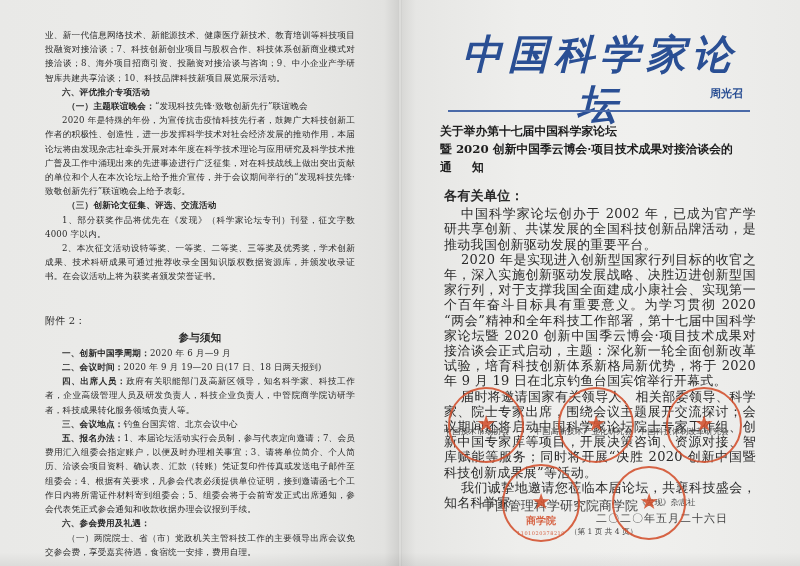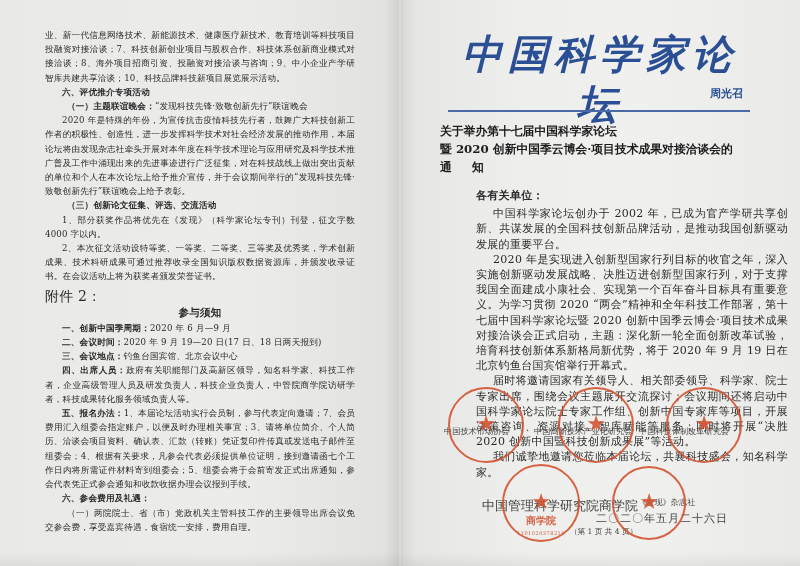--- a/index.html
+++ b/index.html
@@ -23,40 +23,40 @@
   .bottom-shadow { position: absolute; left: 0; bottom: 0; width: 800px; height: 14px;
     background: linear-gradient(180deg, rgba(0,0,0,0), rgba(0,0,0,0.06)); }
 
   
   .lp { position: absolute; left: 45px; top: 28px; width: 310px; font-size: 8.6px; line-height: 14.2px; letter-spacing: 0.2px; }
   .lp p { margin: 0; text-align: justify; }
   .lp .indent { text-indent: 17px; }
   .lp .ind2 { text-indent: 22px; }
   .lp .b { font-weight: bold; }
   .lp .section { text-indent: 17px; font-weight: bold; }
-  .lp .annex { margin-top: 5px; font-size: 14px; }
+  .lp .annex { margin-top: 30px; font-size: 10px; }
   .lp .title { text-align: center; font-weight: bold; font-size: 10.5px; margin: 2px 0 2px 0; line-height: 14px; }
 
   
   .masthead {
     position: absolute; left: 440px; top: 30px; width: 320px; text-align: center;
     font-family: Liberation Serif, serif; font-weight: bold; font-size: 40px; letter-spacing: 6px;
     color: #2a4f94; line-height: 50px; font-style: italic;
   }
   .signature {
     position: absolute; left: 710px; top: 86px; font-size: 11px; color: #2a4f94; font-weight: bold; 
   }
   .blue-rule { position: absolute; left: 448px; top: 110px; width: 302px; height: 2px; background: #4a6aa8; }
   .notice-title {
     position: absolute; left: 440px; top: 122px; width: 320px; 
     font-weight: bold; font-size: 11.8px; line-height: 18px; color: #1d1d1d;
   }
   .notice-title .t3 { letter-spacing: 8px; }
 
-  .rp { position: absolute; left: 444px; top: 188px; width: 312px; font-size: 11px; line-height: 15.2px; letter-spacing: 0.3px; margin-left: 32px; }
+  .rp { position: absolute; left: 444px; top: 188px; width: 312px; font-size: 13px; line-height: 15.2px; letter-spacing: 0.3px; }
   .rp p { text-align: justify; }
   .rp .salute { font-weight: bold; margin-bottom: 3px; }
   .rp .indent { text-indent: 17px; }
 
   .signers { position: absolute; left: 444px; top: 426px; width: 320px; font-size: 8.2px; color: #444; }
   .signers .row1 { position: absolute; left: 0; top: 0; white-space: nowrap; }
   .signers .row1 span { margin-right: 22px; }
   .signers .row1 span:nth-child(2) { margin-right: 4px; }
   .signer-b1 { position: absolute; left: 482px; top: 497px; font-size: 13px; color: #444; white-space: nowrap; }
   .signer-b2 { position: absolute; left: 638px; top: 497px; font-size: 8.2px; color: #444; white-space: nowrap; }
@@ -82,22 +82,22 @@
       <p class="indent">2020 年是特殊的年份，为宣传抗击疫情科技先行者，鼓舞广大科技创新工作者的积极性、创造性，进一步发挥科学技术对社会经济发展的推动作用，本届论坛将由发现杂志社牵头开展对本年度在科学技术理论与应用研究及科学技术推广普及工作中涌现出来的先进事迹进行广泛征集，对在科技战线上做出突出贡献的单位和个人在本次论坛上给予推介宣传，并于会议期间举行的“发现科技先锋·致敬创新先行”联谊晚会上给予表彰。</p>
       <p class="ind2 b">（三）创新论文征集、评选、交流活动</p>
       <p class="indent">1、部分获奖作品将优先在《发现》（科学家论坛专刊）刊登，征文字数 4000 字以内。</p>
       <p class="indent">2、本次征文活动设特等奖、一等奖、二等奖、三等奖及优秀奖，学术创新成果、技术科研成果可通过推荐收录全国知识版权数据资源库，并颁发收录证书。在会议活动上将为获奖者颁发荣誉证书。</p>
 
       <p class="annex">附件 2：</p>
       <p class="title">参与须知</p>
 
       <p class="indent"><span class="b">一、创新中国季周期：</span><span>2020 年 6 月—9 月</span></p>
       <p class="indent"><span class="b">二、会议时间：</span><span>2020 年 9 月 19—20 日(17 日、18 日两天报到)</span></p>
+      <p class="indent"><span class="b">四、出席人员：</span><span>政府有关职能部门及高新区领导，知名科学家、科技工作者，企业高级管理人员及研发负责人，科技企业负责人，中管院商学院访研学者，科技成果转化服务领域负责人等。</span></p>
       <p class="indent"><span class="b">三、会议地点：</span><span>钓鱼台国宾馆、北京会议中心</span></p>
-      <p class="indent"><span class="b">四、出席人员：</span><span>政府有关职能部门及高新区领导，知名科学家、科技工作者，企业高级管理人员及研发负责人，科技企业负责人，中管院商学院访研学者，科技成果转化服务领域负责人等。</span></p>
       <p class="indent"><span class="b">五、报名办法：</span><span>1、本届论坛活动实行会员制，参与代表定向邀请；7、会员费用汇入组委会指定账户，以便及时办理相关事宜；3、请将单位简介、个人简历、洽谈会项目资料、确认表、汇款（转账）凭证复印件传真或发送电子邮件至组委会；4、根据有关要求，凡参会代表必须提供单位证明，接到邀请函七个工作日内将所需证件材料寄到组委会；5、组委会将于会前寄发正式出席通知，参会代表凭正式参会通知和收款收据办理会议报到手续。</span></p>
 
       <p class="section">六、参会费用及礼遇：</p>
       <p class="ind2">（一）两院院士、省（市）党政机关主管科技工作的主要领导出席会议免交参会费，享受嘉宾待遇，食宿统一安排，费用自理。</p>
 
     </div>
   </div>
 
   <div class="page page-right"></div>
 </div>

